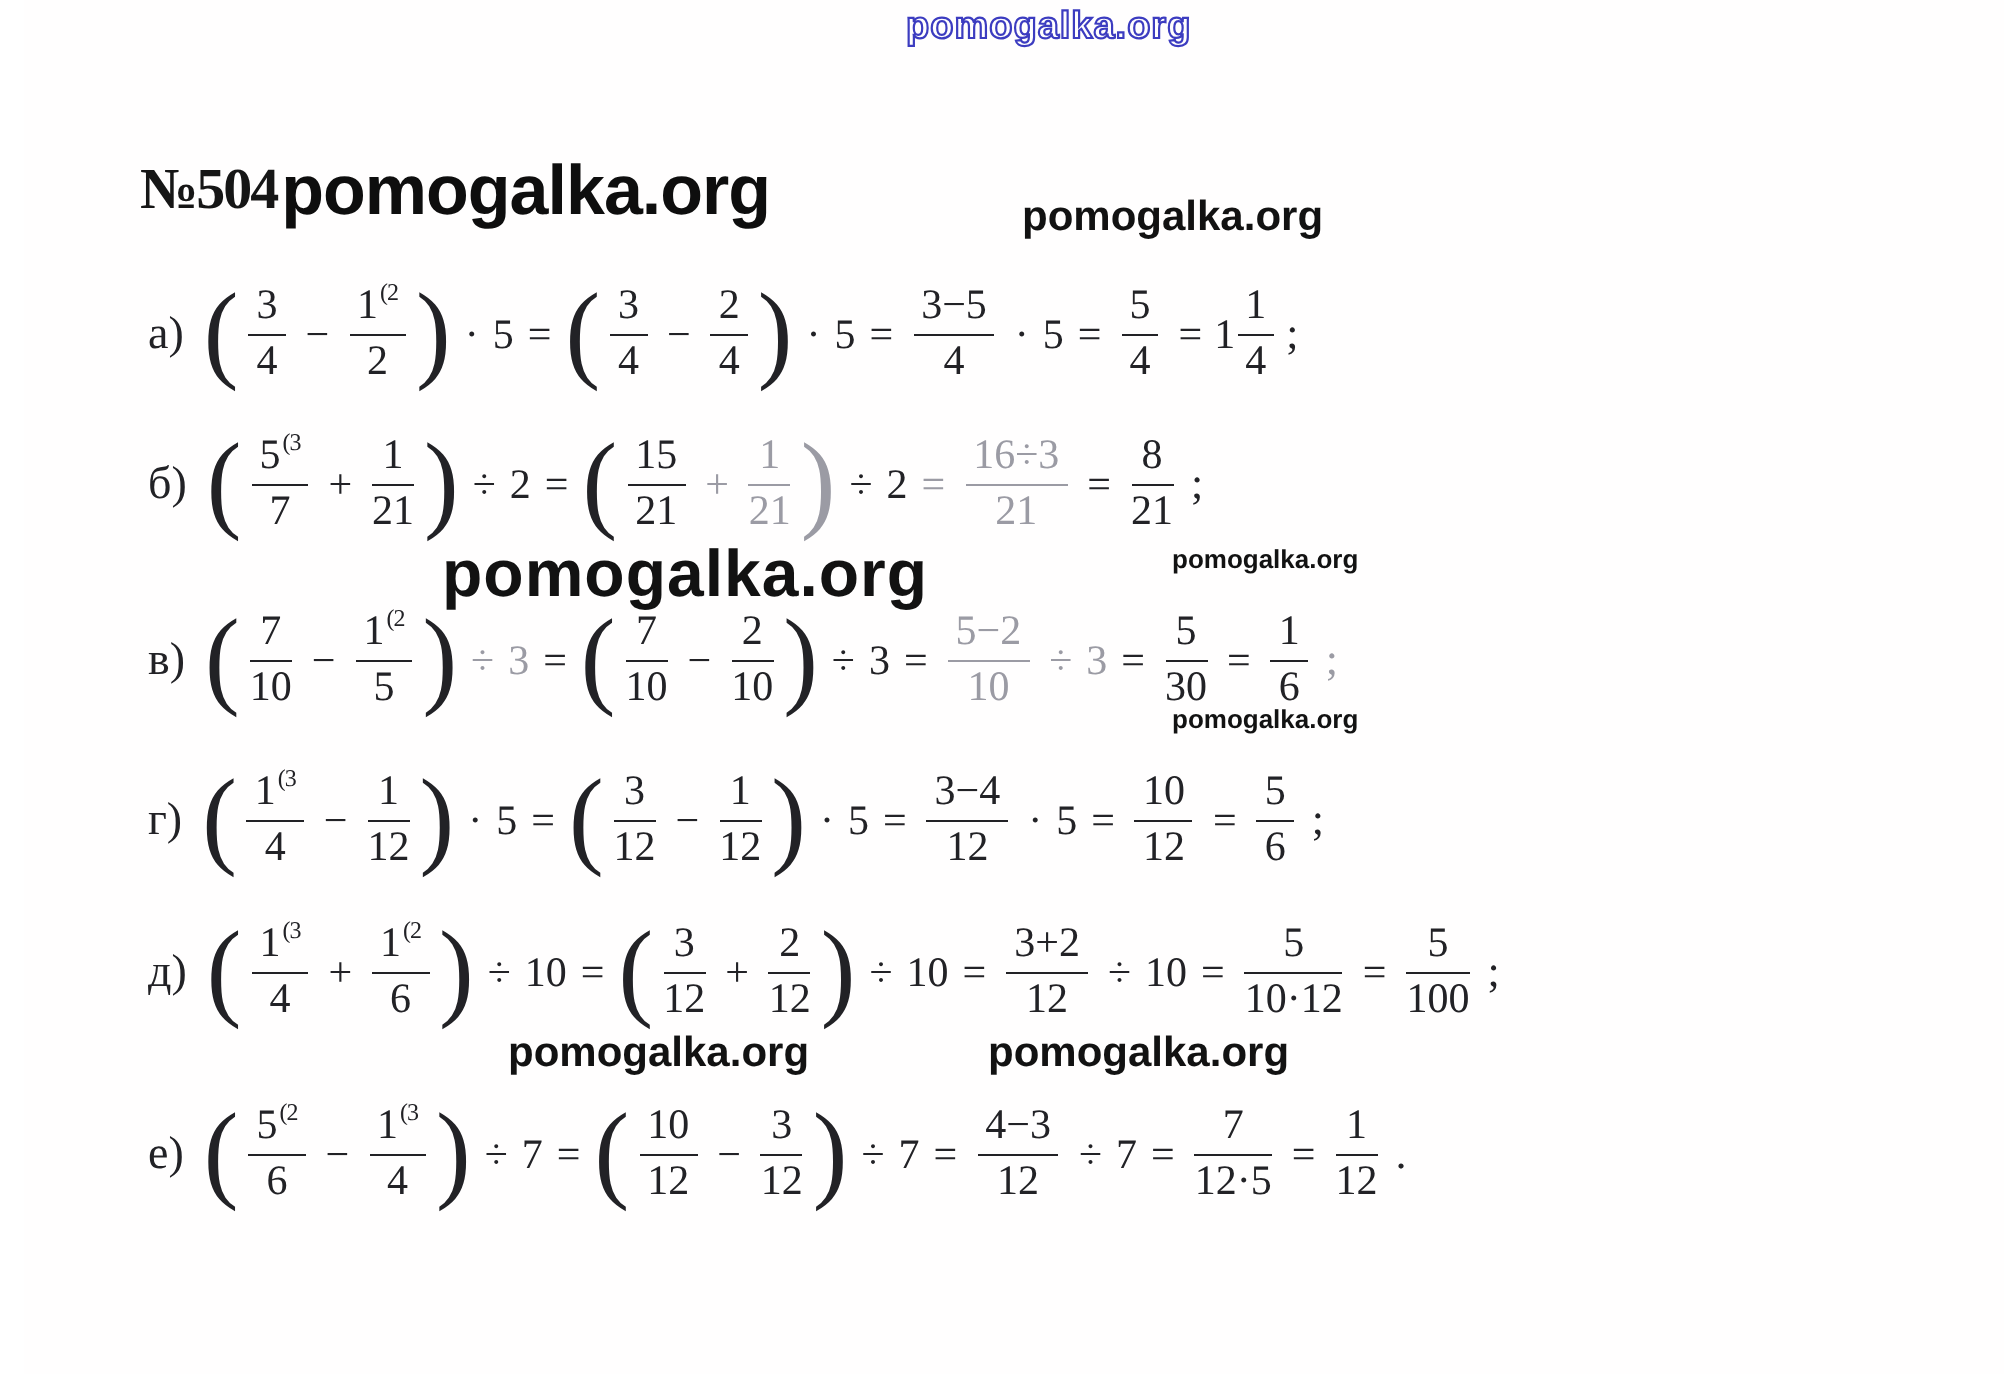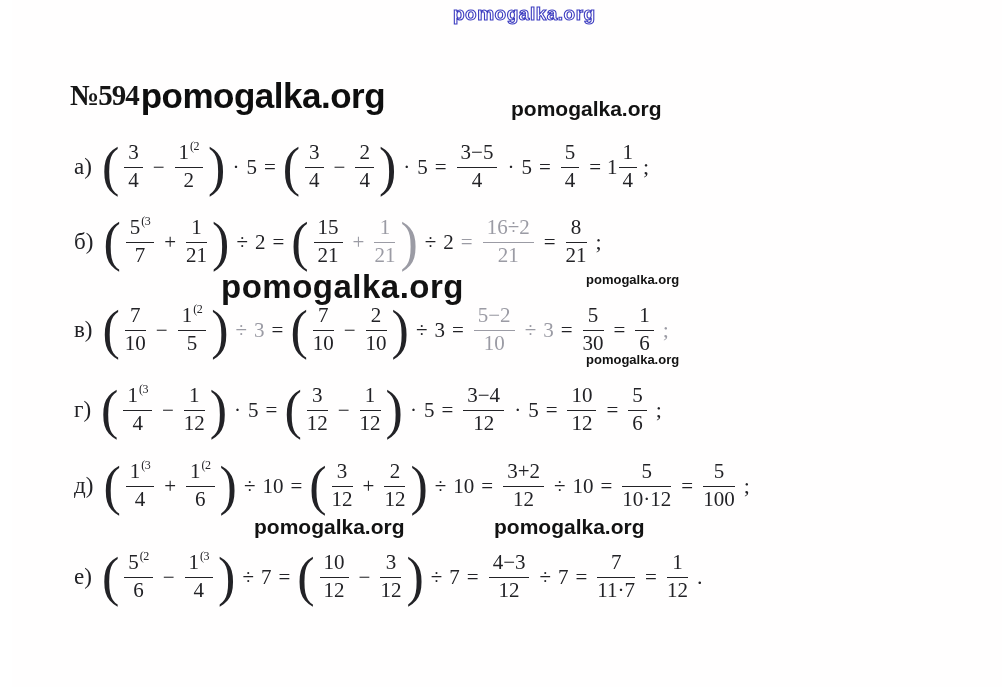--- a/index.html
+++ b/index.html
@@ -55,21 +55,21 @@
   .faded{color:#9b9ba4;}
 </style>
 </head>
 <body>
 
 <div class="page">
 
   <span class="wm wm-top">pomogalka.org</span>
 
   <div class="header">
-    <span class="problem-number">№594</span>
+    <span class="problem-number">№504</span>
     <span class="header-brand">pomogalka.org</span>
   </div>
 
   <span class="wm wm-right-header">pomogalka.org</span>
   <span class="wm wm-mid-big">pomogalka.org</span>
   <span class="wm wm-small-1">pomogalka.org</span>
   <span class="wm wm-small-2">pomogalka.org</span>
   <span class="wm wm-bottom-1">pomogalka.org</span>
   <span class="wm wm-bottom-2">pomogalka.org</span>
 
@@ -149,21 +149,21 @@
         <span class="op faded">+</span>
         <span class="frac faded">
           <span class="fnum">1</span>
           <span class="fden">21</span>
         </span>
         <span class="paren faded">)</span>
         <span class="op">÷</span>
         <span class="scalar">2</span>
         <span class="op faded">=</span>
         <span class="frac faded">
-          <span class="fnum">16÷2</span>
+          <span class="fnum">16÷3</span>
           <span class="fden">21</span>
         </span>
         <span class="op">=</span>
         <span class="frac">
           <span class="fnum">8</span>
           <span class="fden">21</span>
         </span>
         <span class="punct">;</span>
       </div>
       <div class="math-line">
@@ -342,21 +342,21 @@
         <span class="op">=</span>
         <span class="frac">
           <span class="fnum">4−3</span>
           <span class="fden">12</span>
         </span>
         <span class="op">÷</span>
         <span class="scalar">7</span>
         <span class="op">=</span>
         <span class="frac">
           <span class="fnum">7</span>
-          <span class="fden">11·7</span>
+          <span class="fden">12·5</span>
         </span>
         <span class="op">=</span>
         <span class="frac">
           <span class="fnum">1</span>
           <span class="fden">12</span>
         </span>
         <span class="punct">.</span>
       </div>
     </div>
 </div>

